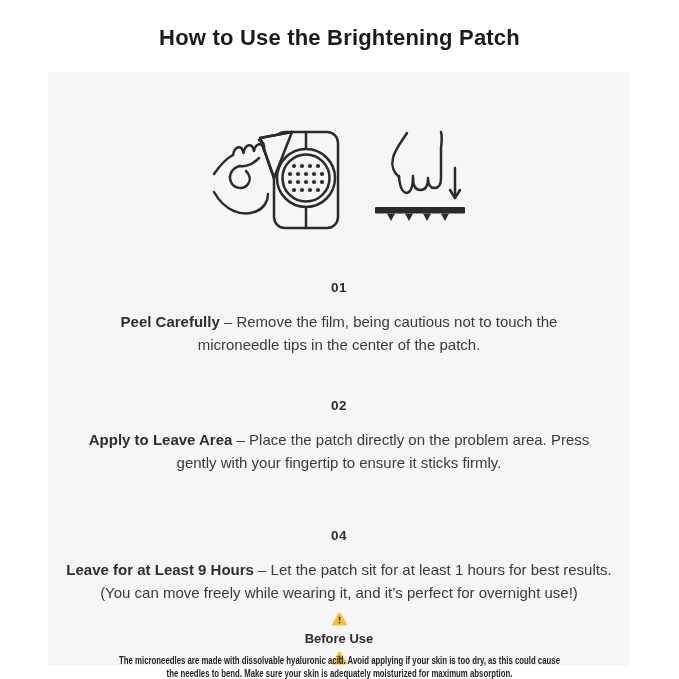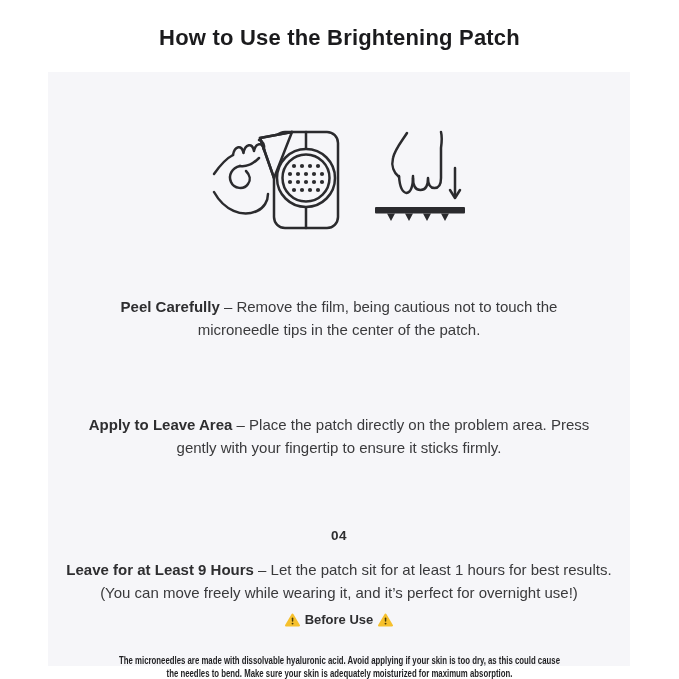--- a/index.html
+++ b/index.html
@@ -24,21 +24,21 @@
     font-size:13.5px;font-weight:700;color:#2e2e30;letter-spacing:.6px;margin:0 0 11px 0;
   }
   .step-text{font-size:15px;line-height:1.5;margin:16px auto;color:#3a3a3c;}
   .step-text strong{color:#2e2e30;}
   .step-1{top:208px}.step-1 .step-text{max-width:520px}
   .step-2{top:326px}.step-2 .step-text{max-width:532px}
   .step-3{top:456px}.step-3 .step-text{max-width:557px}
   .before-use{
     position:absolute;top:540px;left:0;width:100%;
     display:flex;justify-content:center;align-items:center;gap:5px;
-    font-size:13px;font-weight:700;color:#2e2e30;
+    font-size:13px;font-weight:700;color:#2e2e30;flex-direction:column;
   }
   .footnote{
     position:absolute;top:654px;left:0;width:100%;text-align:center;
     font-size:10px;font-weight:700;color:#1f1f21;line-height:1.3;
   }
   .footnote .line{white-space:nowrap;transform:scaleX(.78);transform-origin:50% 50%;}
   .lineart{display:block;}
   .lineart path,.lineart rect.outline,.lineart circle,.lineart line{
     fill:none;stroke:#2b2b2e;stroke-width:2.5;stroke-linecap:round;stroke-linejoin:round;
   }
@@ -107,24 +107,26 @@
           <rect class="filled" x="1" y="79" width="90" height="6.5" rx="1"></rect>
           <path class="filled" d="M13,85.5 L21,85.5 L17,93 Z"></path>
           <path class="filled" d="M31,85.5 L39,85.5 L35,93 Z"></path>
           <path class="filled" d="M49,85.5 L57,85.5 L53,93 Z"></path>
           <path class="filled" d="M67,85.5 L75,85.5 L71,93 Z"></path>
         </g>
       </svg>
     </div>
 
     <div class="step step-1">
+      <div class="step-number">01</div>
       <p class="step-text"><strong>Peel Carefully</strong><span> – Remove the film, being cautious not to touch the microneedle tips in the center of the patch.</span></p>
     </div>
 
     <div class="step step-2">
+      <div class="step-number">02</div>
       <p class="step-text"><strong>Apply to Leave Area</strong><span> – Place the patch directly on the problem area. Press gently with your fingertip to ensure it sticks firmly.</span></p>
     </div>
 
     <div class="step step-3">
       <div class="step-number">04</div>
       <p class="step-text"><strong>Leave for at Least 9 Hours</strong><span> – Let the patch sit for at least 1 hours for best results. (You can move freely while wearing it, and it’s perfect for overnight use!)</span></p>
     </div>
 
     <div class="before-use">
       <svg width="15" height="14" viewBox="0 0 15 14">

